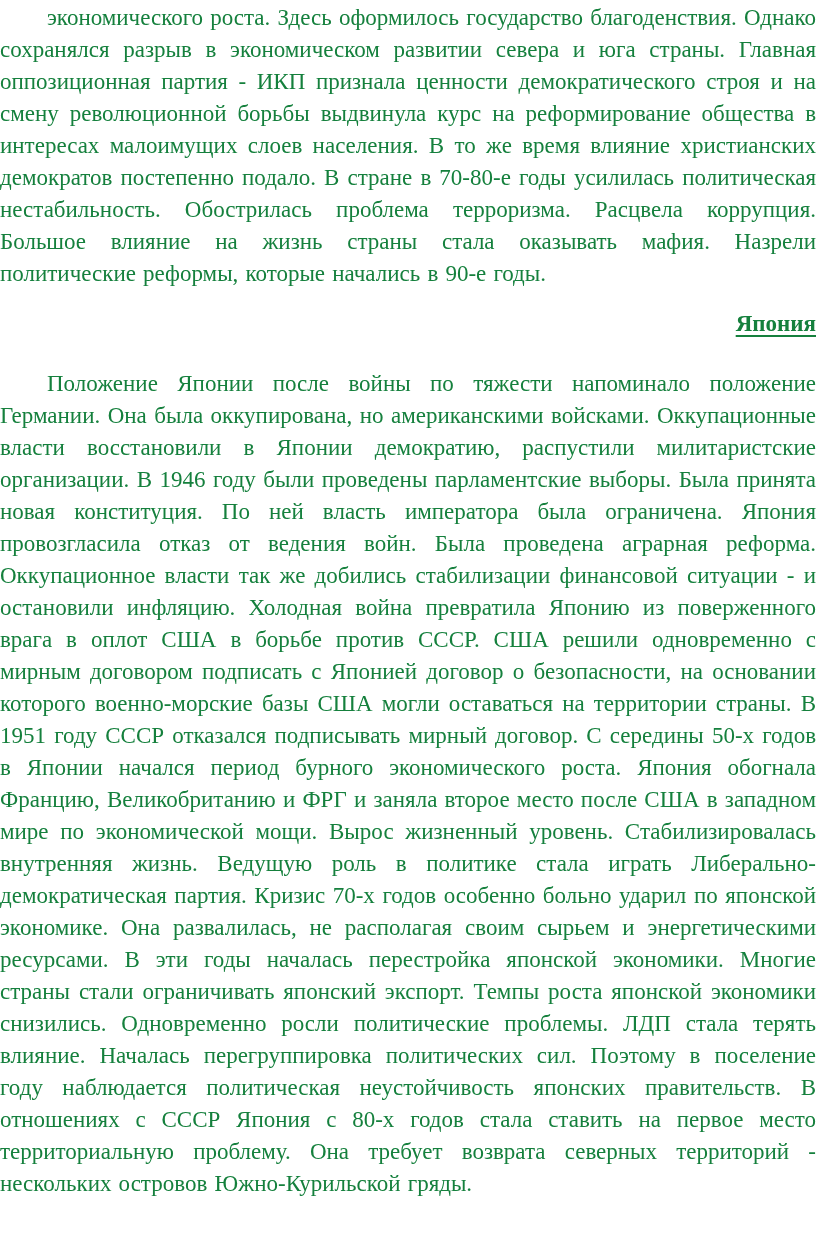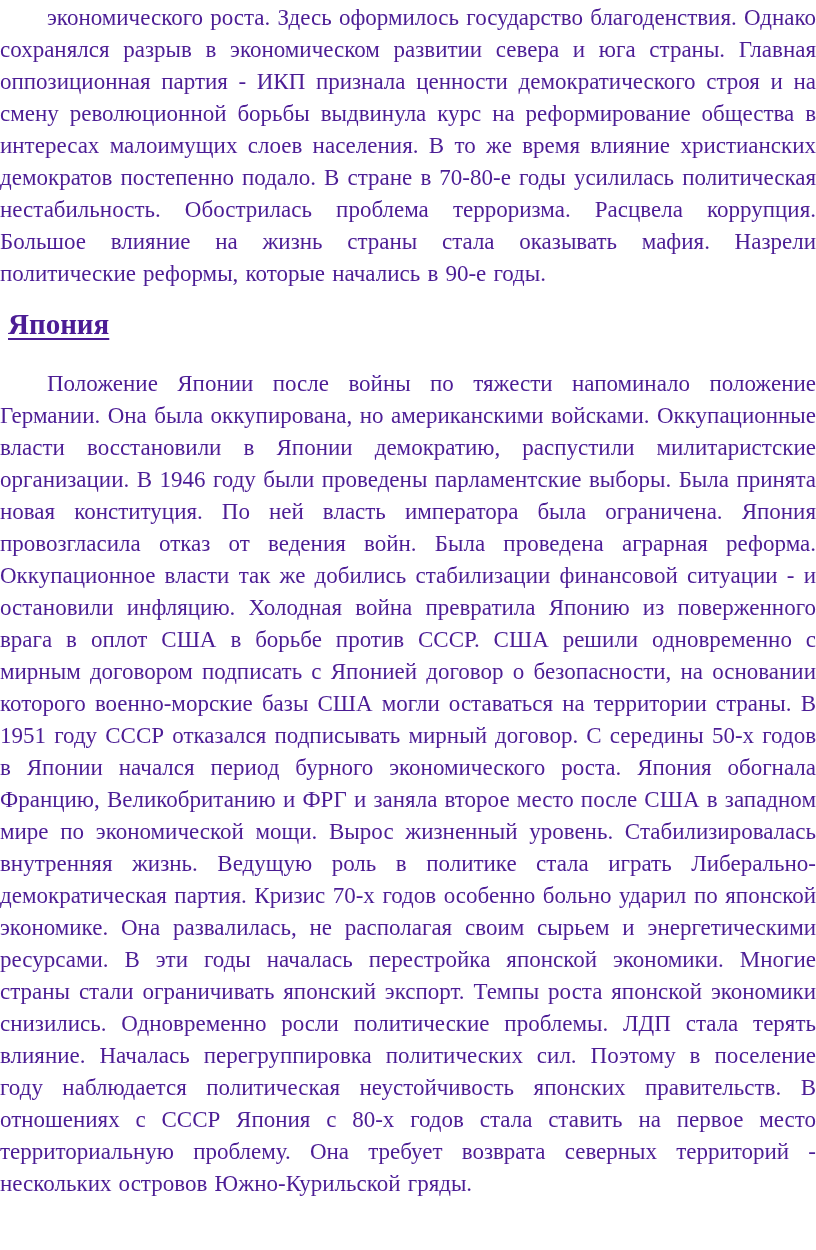--- a/index.html
+++ b/index.html
@@ -6,42 +6,42 @@
     margin: 0;
     padding: 0;
     background: #ffffff;
   }
   .page {
     position: relative;
     width: 816px;
     height: 1250px;
     margin: 0 auto;
     background: #ffffff;
-    color: #4c1d95;
+    color: #15803d;
     font-family: "Liberation Serif", "DejaVu Serif", serif;
     font-size: 23px;
     line-height: 32px;
     text-align: justify;
     overflow: hidden;
     box-sizing: border-box;
     padding-top: 2px;
   }
   .para {
     margin: 0;
     text-indent: 47px;
     word-spacing: 0.06em;
   }
   .section-heading {
-    margin: 18px 0 28px 8px;
-    font-size: 29px;
+    margin: 18px 0 28px 0;
+    font-size: 23px;
     font-weight: bold;
     text-decoration: underline;
     text-underline-offset: 4px;
     text-decoration-thickness: 2px;
-    text-align: left;
+    text-align: right;
     text-indent: 0;
   }
 </style>
 </head>
 <body>
 
 <div class="page">
   <p class="para">экономического роста. Здесь оформилось государство благоденствия. Однако сохранялся разрыв в экономическом развитии севера и юга страны. Главная оппозиционная партия - ИКП признала ценности демократического строя и на смену революционной борьбы выдвинула курс на реформирование общества в интересах малоимущих слоев населения. В то же время влияние христианских демократов постепенно подало. В стране в 70-80-е годы усилилась политическая нестабильность. Обострилась проблема терроризма. Расцвела коррупция. Большое влияние на жизнь страны стала оказывать мафия. Назрели политические реформы, которые начались в 90-е годы.</p>
 
   <h2 class="section-heading">Япония</h2>

